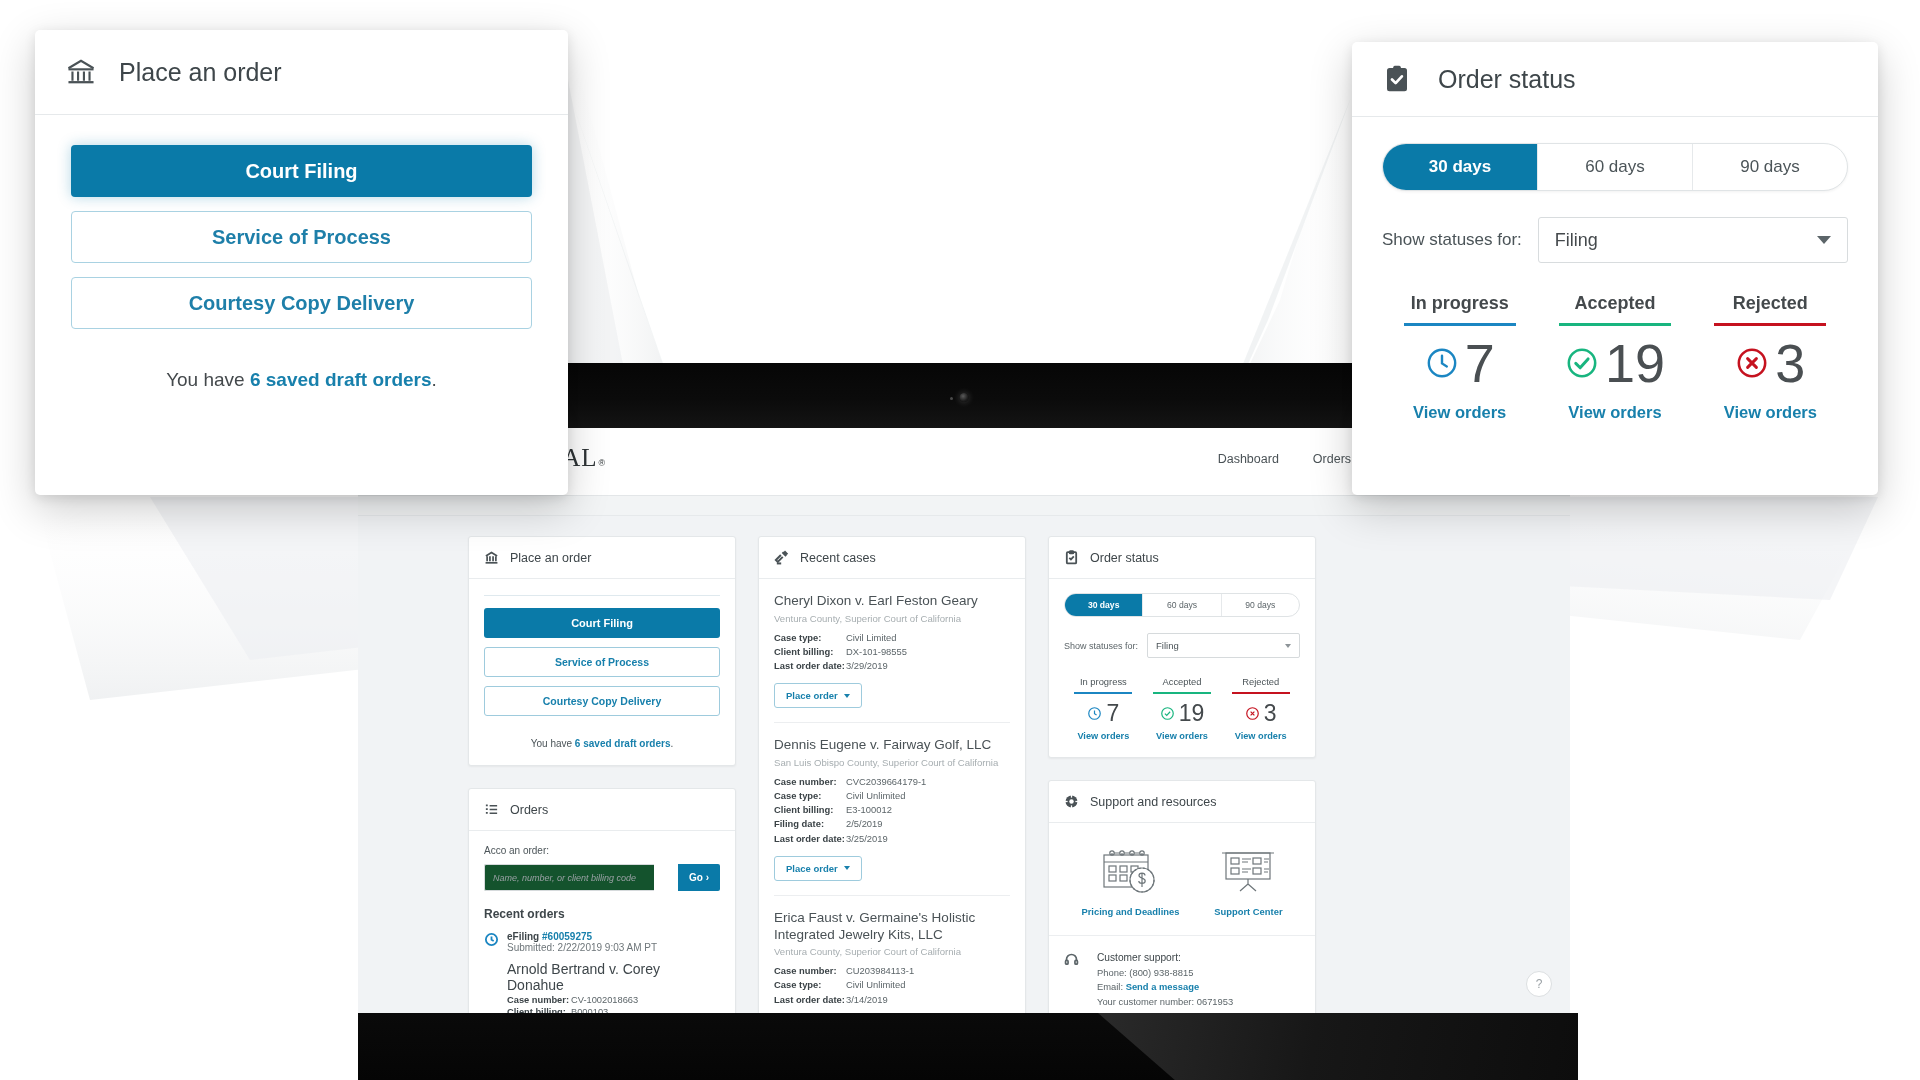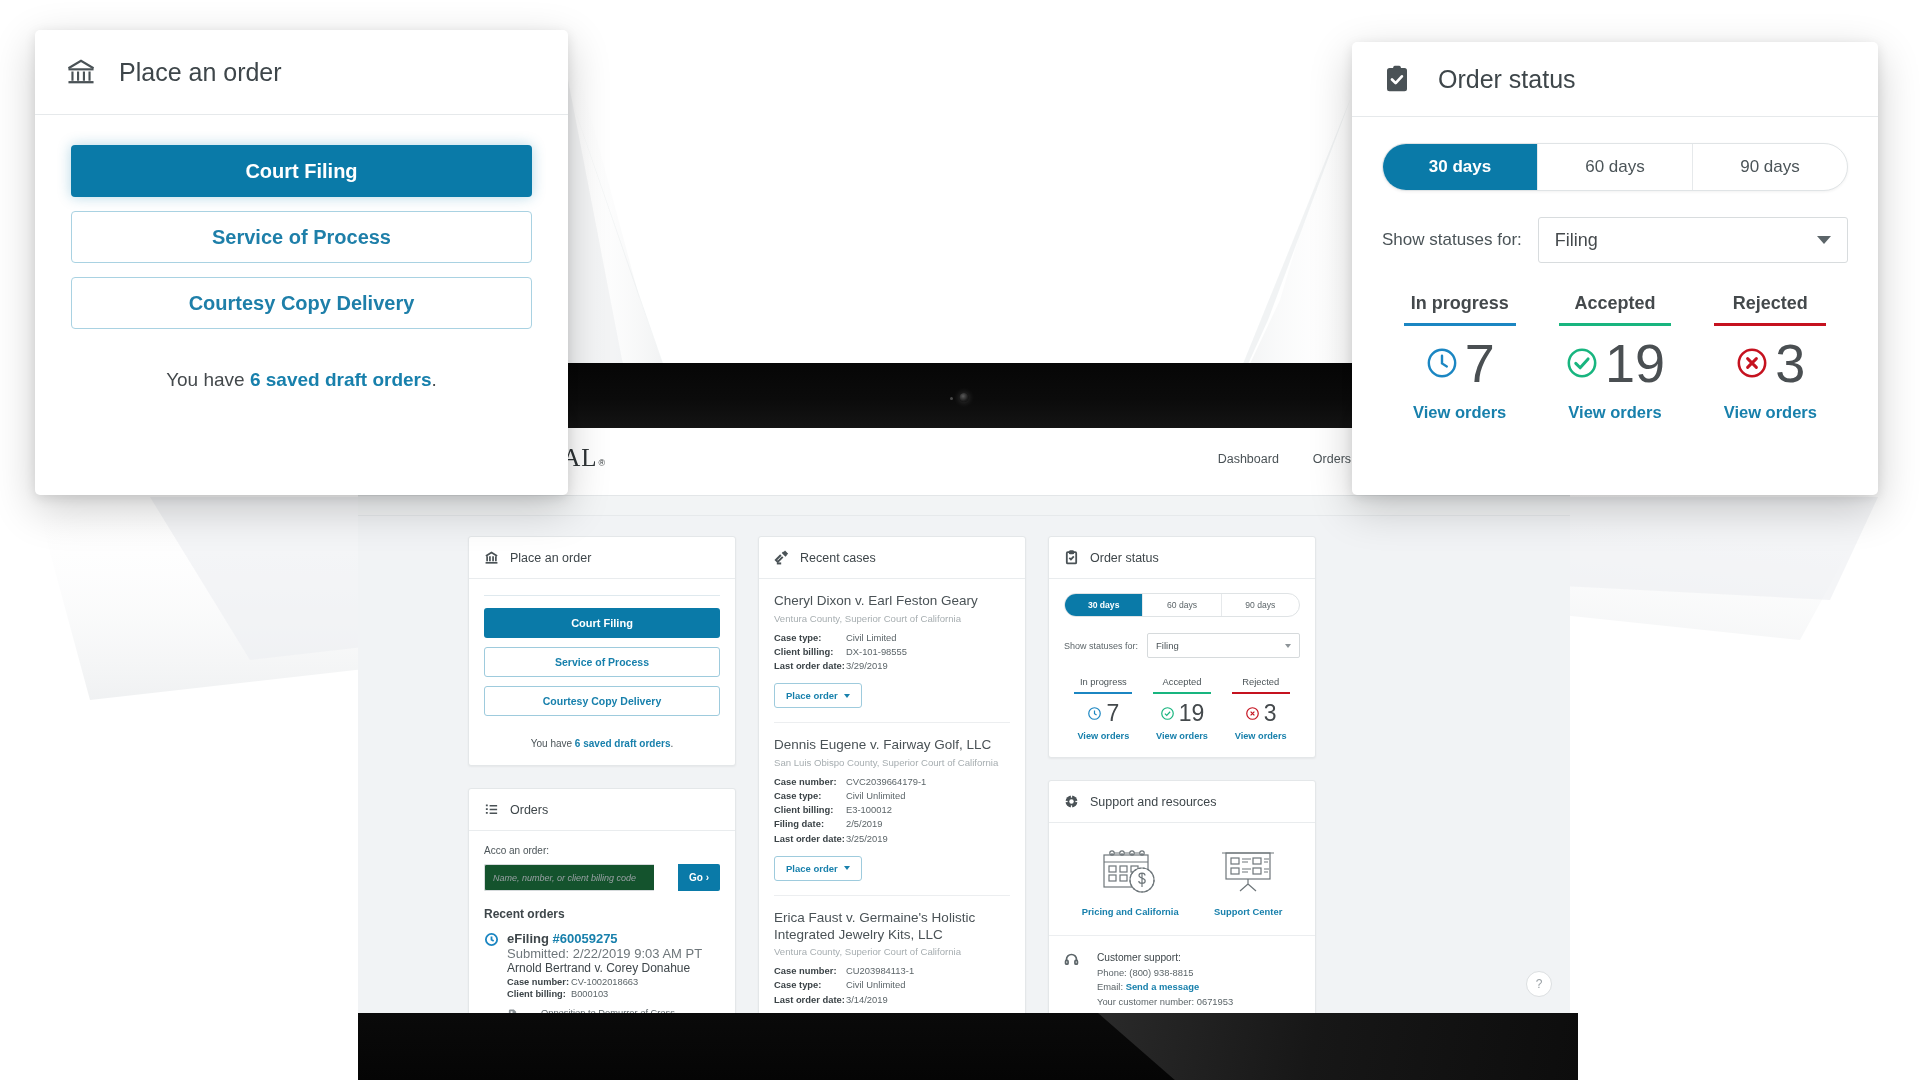--- a/index.html
+++ b/index.html
@@ -111,24 +111,24 @@
     flex:1; height: 27px; border:1px solid #d6dadc; border-right:none;
     background:#14532d; font-size: 9px; color:#9aa1a5; font-style: italic;
     display:flex; align-items:center; padding-left:8px; border-radius:2px 0 0 2px;
   }
   .find-go {
     width: 42px; height:27px; background:#0a7aa8; color:#fff; font-size:10px; font-weight:bold;
     display:flex; align-items:center; justify-content:center; border-radius:0 2px 2px 0;margin-left:24px;
   }
   .sec-title { font-size: 12px; font-weight:bold; color:#3e464a; margin-top: 16px; }
   .ord-row { display:flex; gap: 8px; margin-top: 10px; }
-  .ord-meta { font-size: 13px; color:#6e767a; }
+  .ord-meta { font-size: 10px; color:#6e767a; }
   .ord-meta .ef { color:#3e464a; font-weight:600; }
   .ord-meta .num { color:#1880ac; font-weight:bold; }
-  .case-name { font-size: 12px; color:#3e464a; margin-top: 0; }
+  .case-name { font-size: 14px; color:#3e464a; margin-top: 8px; }
   .kv { font-size: 9.3px; color:#5c6569; margin-top: 2px; }
   .kv b { color:#3b4347; display:inline-block; width: 64px; }
   .doc-row { display:flex; gap:23px; margin-top: 9px; font-size: 9.3px; color:#5c6569; }
 
   
   .case-blk { padding-bottom: 14px; border-bottom: 1px solid #eceef0; margin-bottom: 14px; }
   .case-blk:last-of-type { border-bottom: none; }
   .case-ttl { font-size: 13.5px; color:#4a5256; line-height: 1.25; }
   .case-court { font-size: 9.6px; color:#a7aeb1; margin-top: 3px; margin-bottom: 7px; }
   .kv2 { font-size: 9.4px; color:#5c6569; line-height: 1.5; display:flex; }
@@ -522,21 +522,21 @@
                     <rect x="12" y="19" width="7" height="6"></rect>
                       <rect x="23" y="19" width="7" height="6"></rect>
                       <rect x="34" y="19" width="7" height="6"></rect>
                     <rect x="12" y="28" width="7" height="6"></rect>
                       <rect x="23" y="28" width="7" height="6"></rect>
                       <rect x="34" y="28" width="7" height="6"></rect>
                     <circle cx="45" cy="33" r="12" fill="#fff"></circle>
                     <circle cx="45" cy="33" r="12" stroke-dasharray="2 2.4"></circle>
                     <path d="M45 26v14M48 28.5c0-1.6-1.5-2.3-3-2.3s-3 .8-3 2.3 1.2 2 3 2.6 3.2 1.1 3.2 2.8-1.7 2.4-3.2 2.4-3.2-.8-3.2-2.4"></path>
                   </svg>
-                  <div class="sup-lab">Pricing and California</div>
+                  <div class="sup-lab">Pricing and Deadlines</div>
                 </div>
                 <div class="sup-item">
                   <svg width="60" height="48" viewBox="0 0 60 48" fill="none" stroke="#6e767a" stroke-width="1.2">
                     <rect x="8" y="6" width="44" height="26"></rect>
                     <path d="M4 6h52"></path>
                     <rect x="13" y="11" width="8" height="6"></rect>
                       <path d="M24 12h9M24 15h6"></path>
                     <rect x="35" y="11" width="8" height="6"></rect>
                       <path d="M46 12h5M46 15h4"></path>
                     <rect x="13" y="21" width="8" height="6"></rect>

